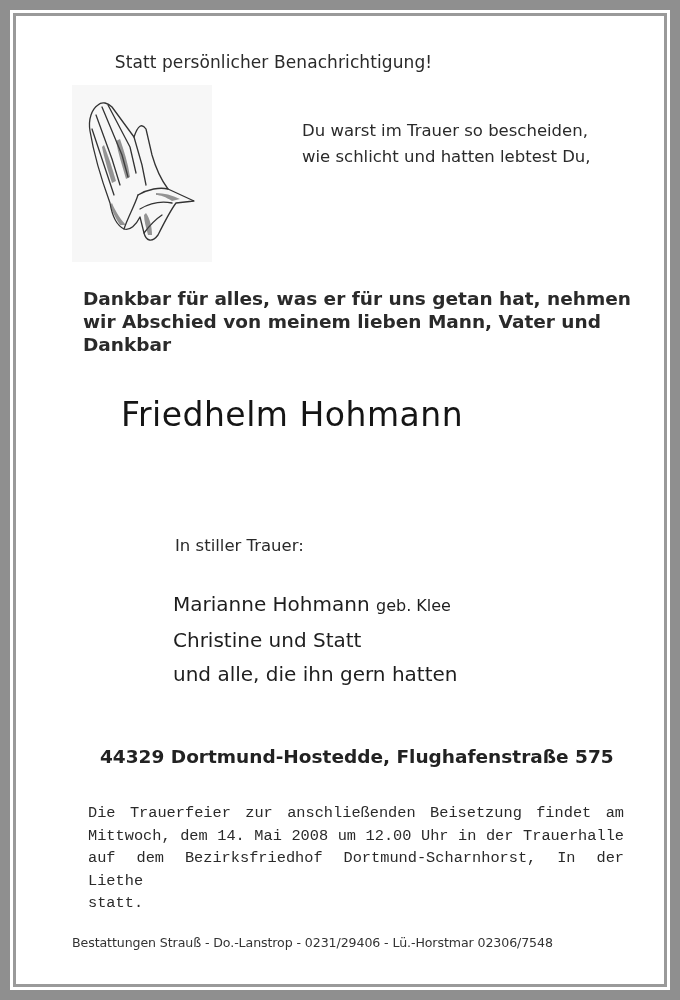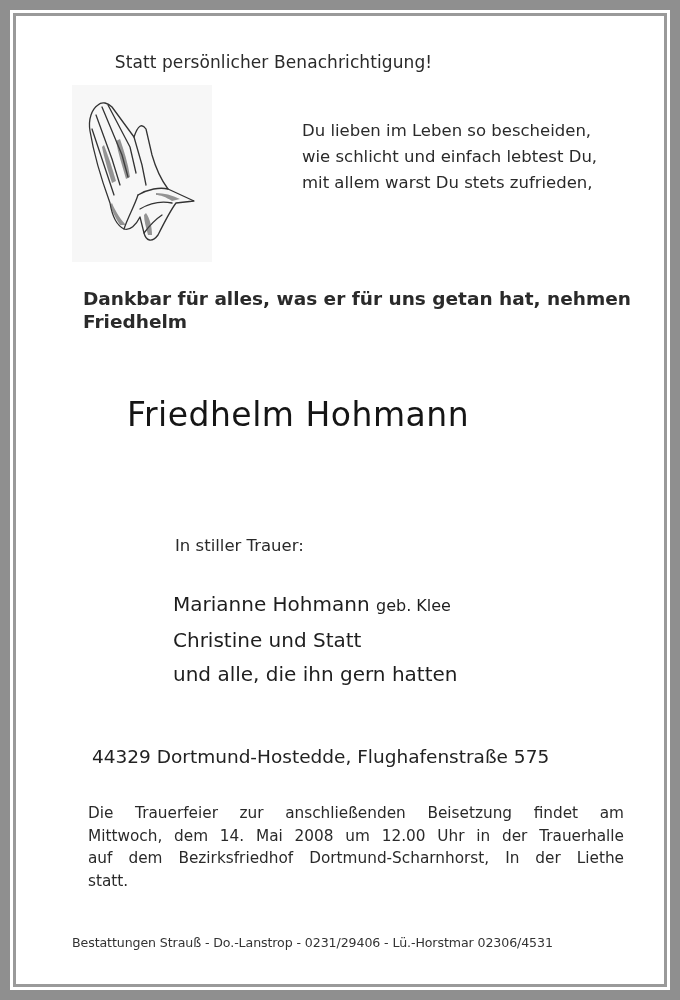--- a/index.html
+++ b/index.html
@@ -30,36 +30,36 @@
       background: #f7f7f7;
     }
     .hands-box svg { width: 140px; height: 177px; }
 
     .poem { left: 302px; top: 118px; font-size: 16.5px; line-height: 26px; color: #2a2a2a; }
     .poem div { white-space: nowrap; }
 
     .intro { left: 83px; top: 287px; font-size: 18.5px; line-height: 23px; color: #2a2a2a; font-weight: bold; }
     .intro div { white-space: nowrap; }
 
-    .name { left: 0; width: 584px; top: 395px; text-align: center; font-size: 33px; color: #151515; letter-spacing: 0.5px; padding-left: 6px; }
+    .name { left: 0; width: 584px; top: 395px; text-align: center; font-size: 33px; color: #151515; letter-spacing: 0.5px; }
 
     .dates { left: 199px; top: 455px; font-size: 18px; color: #222; }
     .dates .sep { display: inline-block; width: 28px; }
 
     .mourn-label { left: 175px; top: 536px; font-size: 16.5px; color: #2a2a2a; }
     .mourners { left: 173px; top: 587px; font-size: 20px; line-height: 34px; color: #1e1e1e; }
     .mourners div { white-space: nowrap; }
     .mourners .small { font-size: 16px; text-align: right; }
 
-    .address { left: 92px; top: 746px; font-size: 18.5px; color: #222; }
+    .address { left: 100px; top: 746px; font-size: 18.5px; color: #222; font-weight: bold; }
 
     .funeral {
       left: 88px; top: 802px; width: 536px;
       font-size: 15.3px; line-height: 22.5px; color: #2a2a2a;
-      text-align: justify; white-space: normal;
+      text-align: justify; white-space: normal; font-family: Liberation Mono, monospace;
     }
     .funeral .line { display: block; text-align: justify; text-align-last: justify; }
     .funeral .line.last { text-align-last: left; }
 
     .footer { left: 72px; top: 935px; font-size: 12.6px; color: #333; letter-spacing: -0.1px; }
   </style>
 </head>
 <body>
 
 <div class="outer-white"></div>
@@ -90,28 +90,28 @@
         <path d="M32 60 C36 70 40 82 44 96 L40 98 C36 86 32 72 30 62 Z"></path>
         <path d="M48 54 C52 66 56 78 58 92 L54 94 C50 80 46 68 44 56 Z"></path>
         <path d="M40 118 C44 128 50 136 54 140 L48 140 C44 134 40 126 38 120 Z"></path>
         <path d="M84 108 C92 108 100 110 108 114 L100 116 C94 112 88 110 84 110 Z"></path>
         <path d="M74 128 C78 134 80 142 80 150 L76 150 C74 142 72 136 72 130 Z"></path>
       </g>
     </svg>
   </div>
 
   <div class="abs poem">
-    <div>Du lieben im Leben so bescheiden,</div>
-    <div>wie schlicht und einfach lebtest Du,</div>
-    <div>mit allem warst Du stets zufrieden,</div>
+    <div>Du warst im Trauer so bescheiden,</div>
+    <div>wie schlicht und hatten lebtest Du,</div>
   </div>
 
   <div class="abs intro">
     <div>Dankbar für alles, was er für uns getan hat, nehmen</div>
-    <div>Friedhelm</div>
+    <div>wir Abschied von meinem lieben Mann, Vater und</div>
+    <div>Dankbar</div>
   </div>
 
   <div class="abs name">Friedhelm Hohmann</div>
 
 
   <div class="abs mourn-label">In stiller Trauer:</div>
 
   <div class="abs mourners">
     <div>
       <span>Marianne Hohmann</span>
@@ -127,14 +127,14 @@
 
   <div class="abs address">44329 Dortmund-Hostedde, Flughafenstraße 575</div>
 
   <div class="abs funeral">
     <span class="line">Die Trauerfeier zur anschließenden Beisetzung findet am</span>
     <span class="line">Mittwoch, dem 14. Mai 2008 um 12.00 Uhr in der Trauerhalle</span>
     <span class="line">auf dem Bezirksfriedhof Dortmund-Scharnhorst, In der Liethe</span>
     <span class="line last">statt.</span>
   </div>
 
-  <div class="abs footer">Bestattungen Strauß - Do.-Lanstrop - 0231/29406 - Lü.-Horstmar 02306/4531</div>
+  <div class="abs footer">Bestattungen Strauß - Do.-Lanstrop - 0231/29406 - Lü.-Horstmar 02306/7548</div>
 </div>
 
 </body></html>

